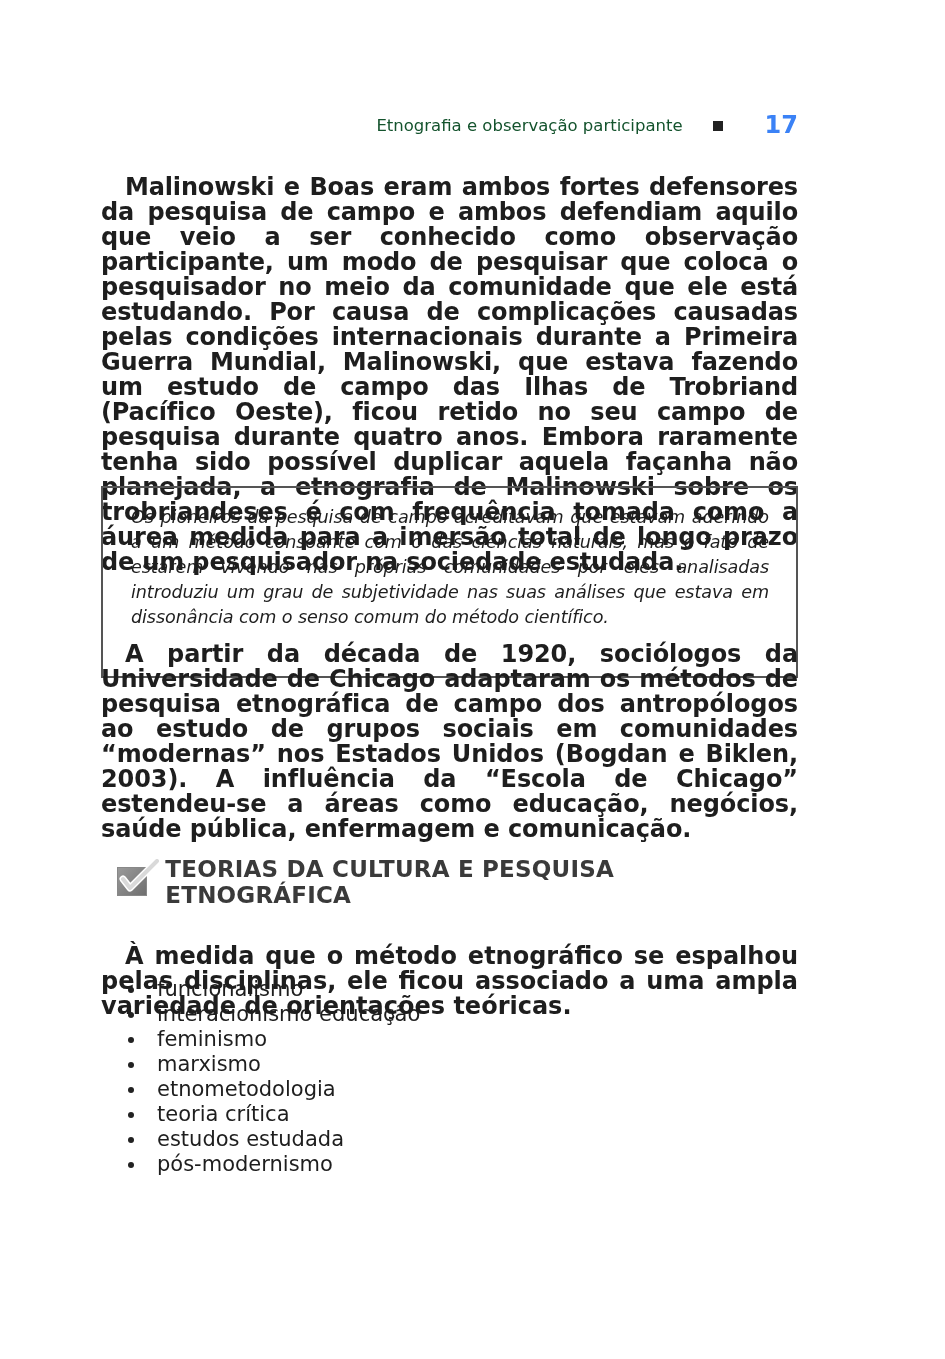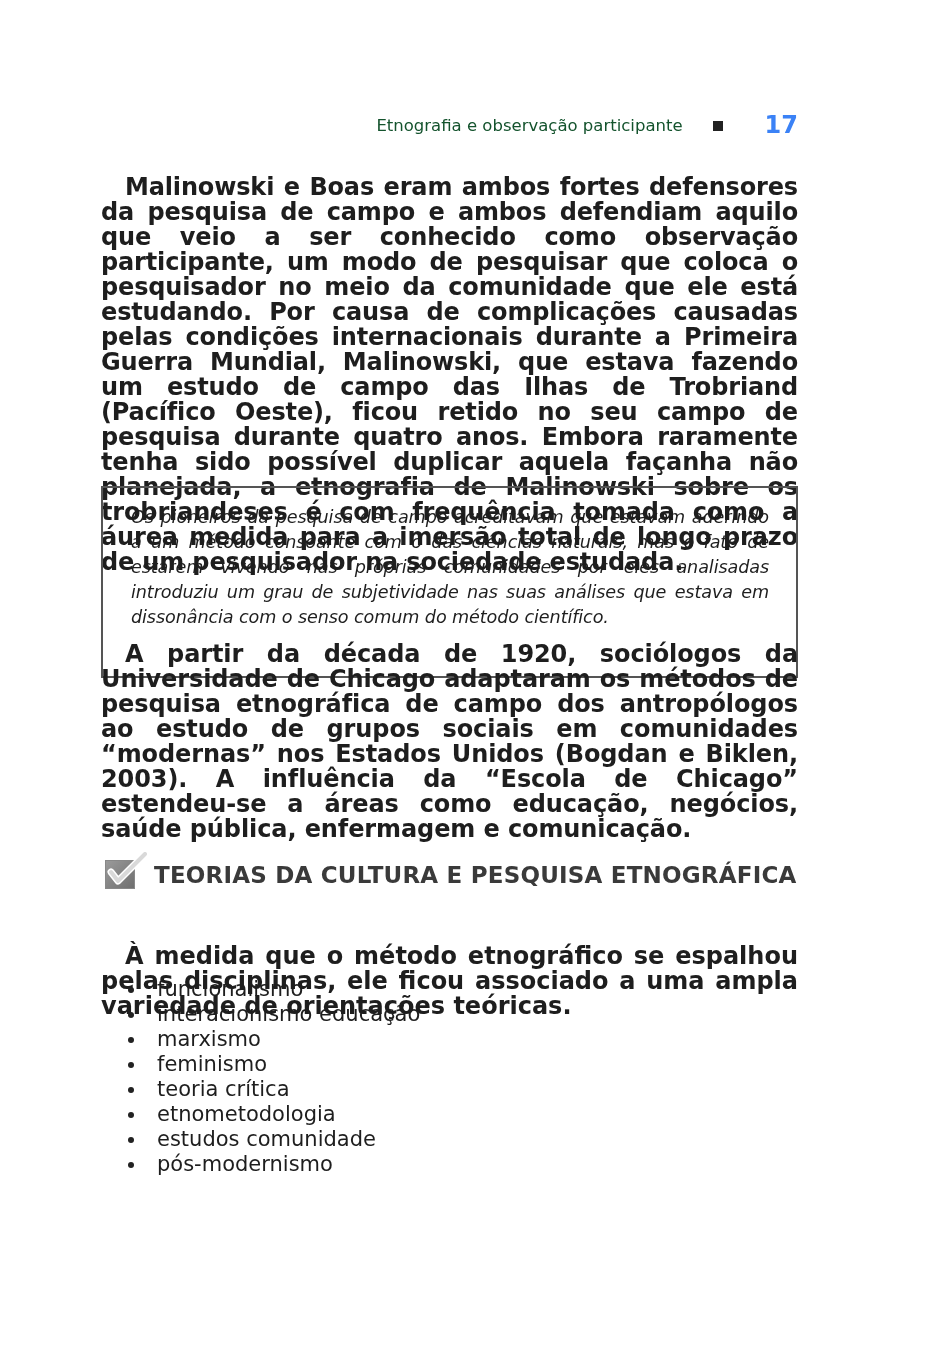--- a/index.html
+++ b/index.html
@@ -30,21 +30,21 @@
     position: absolute; left: 0; top: 486px; width: 693px; height: 192px;
     border: 2px solid #555; box-sizing: border-box; width: 697px;
     padding: 17px 27px 15px 28px;
   }
   .quote-text {
     font-style: italic; font-size: 17.6px; line-height: 25px; text-align: justify;
     margin: 0; letter-spacing: -0.1px;
   }
 
   .section-heading {
-    position: absolute; left: 4px; top: 852px; display: flex; align-items: center;
+    position: absolute; left: 16px; top: 852px; display: flex; align-items: center;
   }
   .check-icon { width: 42px; height: 38px; position: relative; margin-right: 7px; }
   .check-icon .box {
     position: absolute; left: 0; top: 8px; width: 28px; height: 27px;
     background: linear-gradient(135deg, #9a9a9a, #6f6f6f); border: 1px solid #888;
   }
   .check-icon svg { position: absolute; left: 0; top: 0; }
   .heading-text {
     font-size: 23px; font-weight: bold; color: #3a3a3a; letter-spacing: 0.2px;
     position: relative; top: 4px;
@@ -97,37 +97,37 @@
     <li>
         <span class="dot"></span>
         <span>funcionalismo</span>
       </li>
     <li>
         <span class="dot"></span>
         <span>interacionismo educação</span>
       </li>
     <li>
         <span class="dot"></span>
+        <span>feminismo</span>
+      </li>
+    <li>
+        <span class="dot"></span>
         <span>marxismo</span>
       </li>
     <li>
         <span class="dot"></span>
-        <span>feminismo</span>
+        <span>etnometodologia</span>
       </li>
     <li>
         <span class="dot"></span>
         <span>teoria crítica</span>
       </li>
     <li>
         <span class="dot"></span>
-        <span>etnometodologia</span>
-      </li>
-    <li>
-        <span class="dot"></span>
-        <span>estudos comunidade</span>
+        <span>estudos estudada</span>
       </li>
     <li>
         <span class="dot"></span>
         <span>pós-modernismo</span>
       </li>
   </ul>
 
 </div>
 
 </body></html>

